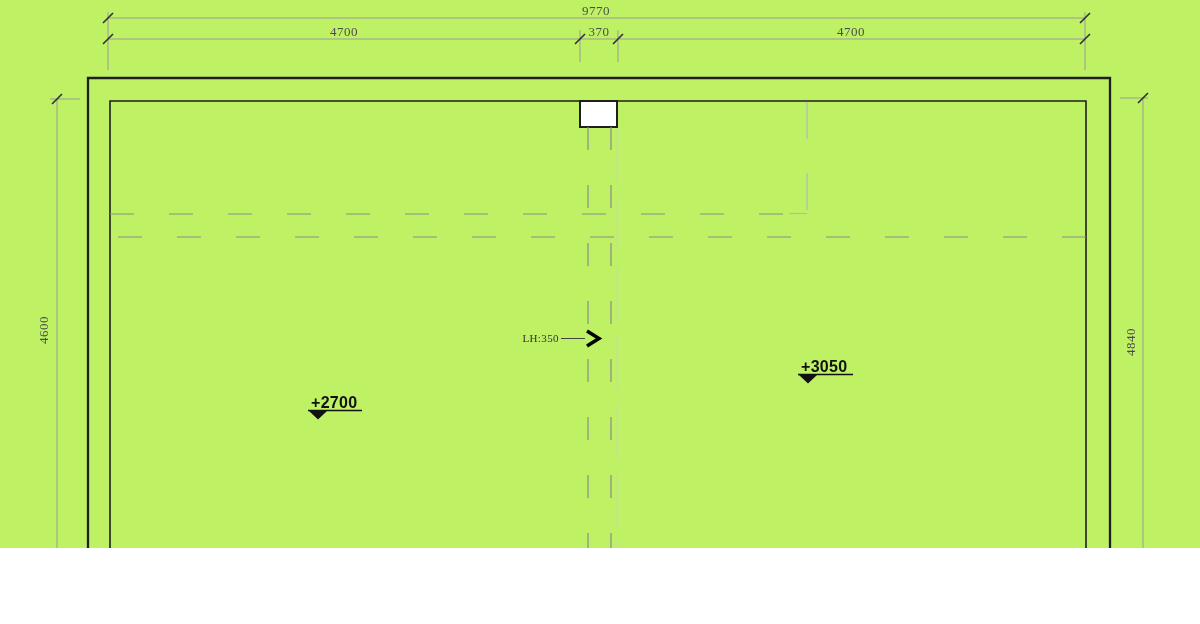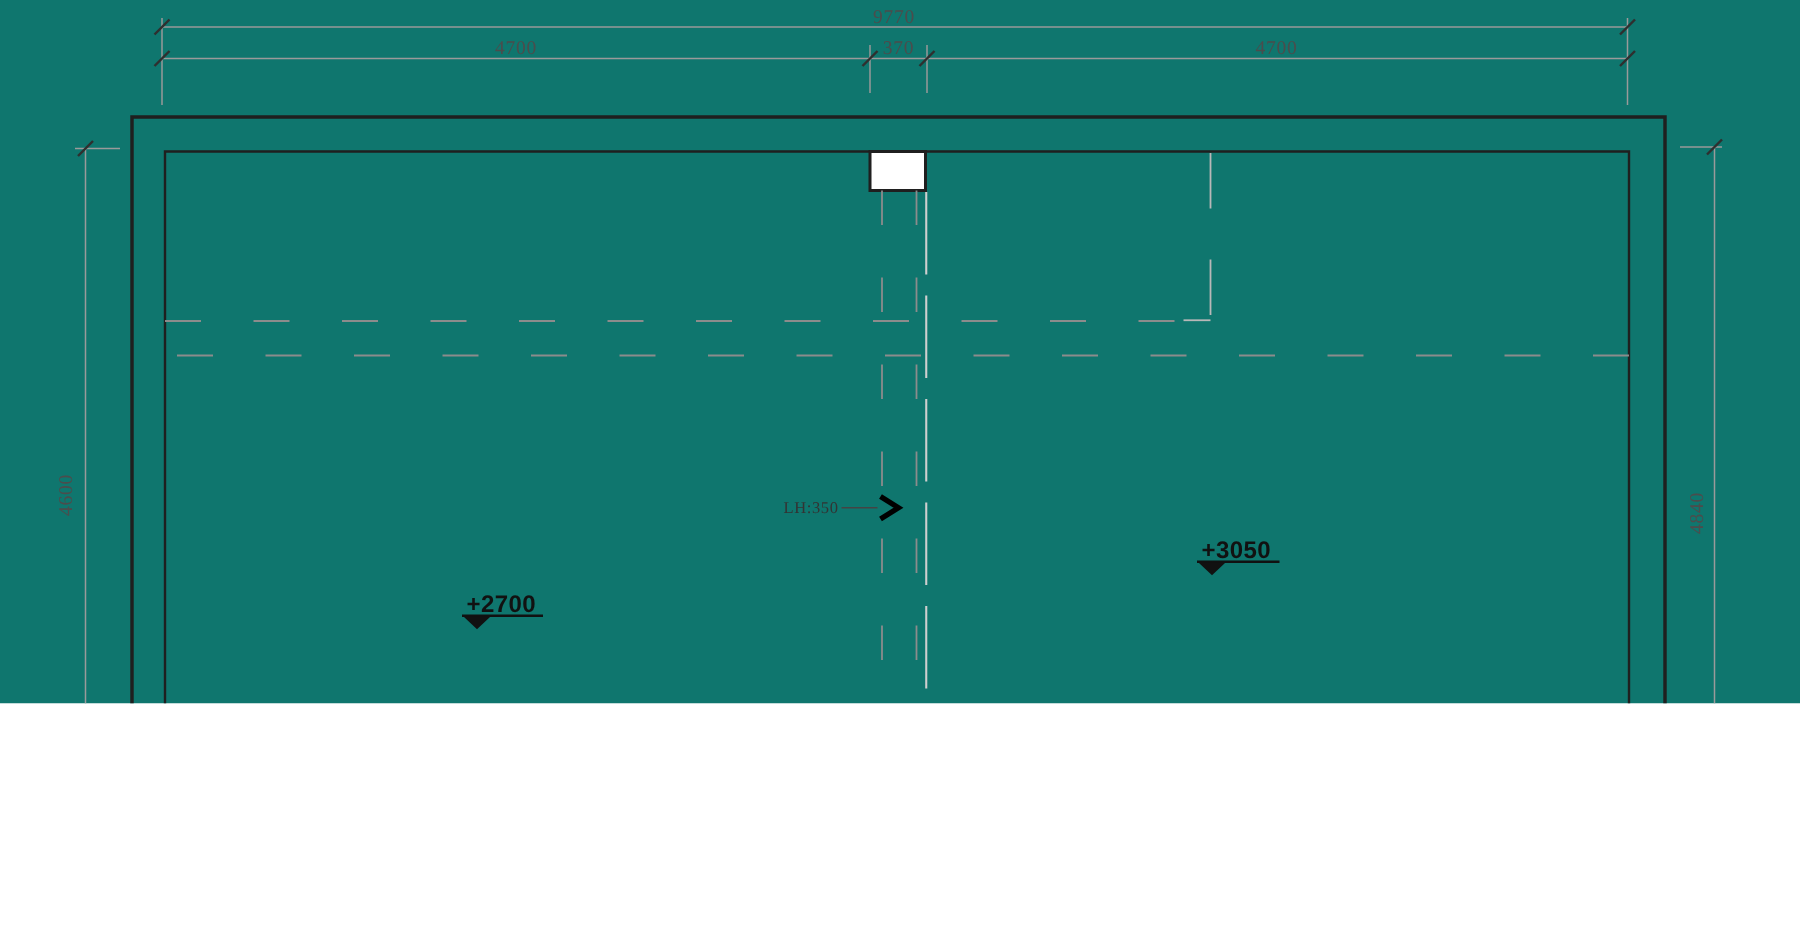--- a/index.html
+++ b/index.html
@@ -1,16 +1,16 @@
 <!DOCTYPE html>
 <html><head>
 <meta charset="utf-8">
 <style>
   html,body{margin:0;padding:0;background:#ffffff;}
-  .stage{position:relative;width:1200px;height:469px;background:#0f766e;overflow:hidden;
+  .stage{position:relative;width:1200px;height:548px;background:#bef264;overflow:hidden;
          font-family:"Liberation Sans", sans-serif;}
   svg{display:block;}
   
   .wall      {stroke:#1f1f1f;stroke-width:2.3;fill:none;stroke-linejoin:miter;}
   .wall-thin {stroke:#1f1f1f;stroke-width:1.6;fill:none;}
   .col       {stroke:#1f1f1f;stroke-width:2;fill:#ffffff;}
   .open-line {stroke:#b3b3b3;stroke-width:1;fill:none;}
   .dash-dark {stroke:#8c8c8c;stroke-width:1.2;fill:none;stroke-dasharray:24 35;}
   .dash-dark-v{stroke:#8c8c8c;stroke-width:1.2;fill:none;stroke-dasharray:23 35;}
   .dash-lite {stroke:#cfcfcf;stroke-width:1.4;fill:none;stroke-dasharray:55 14;}

